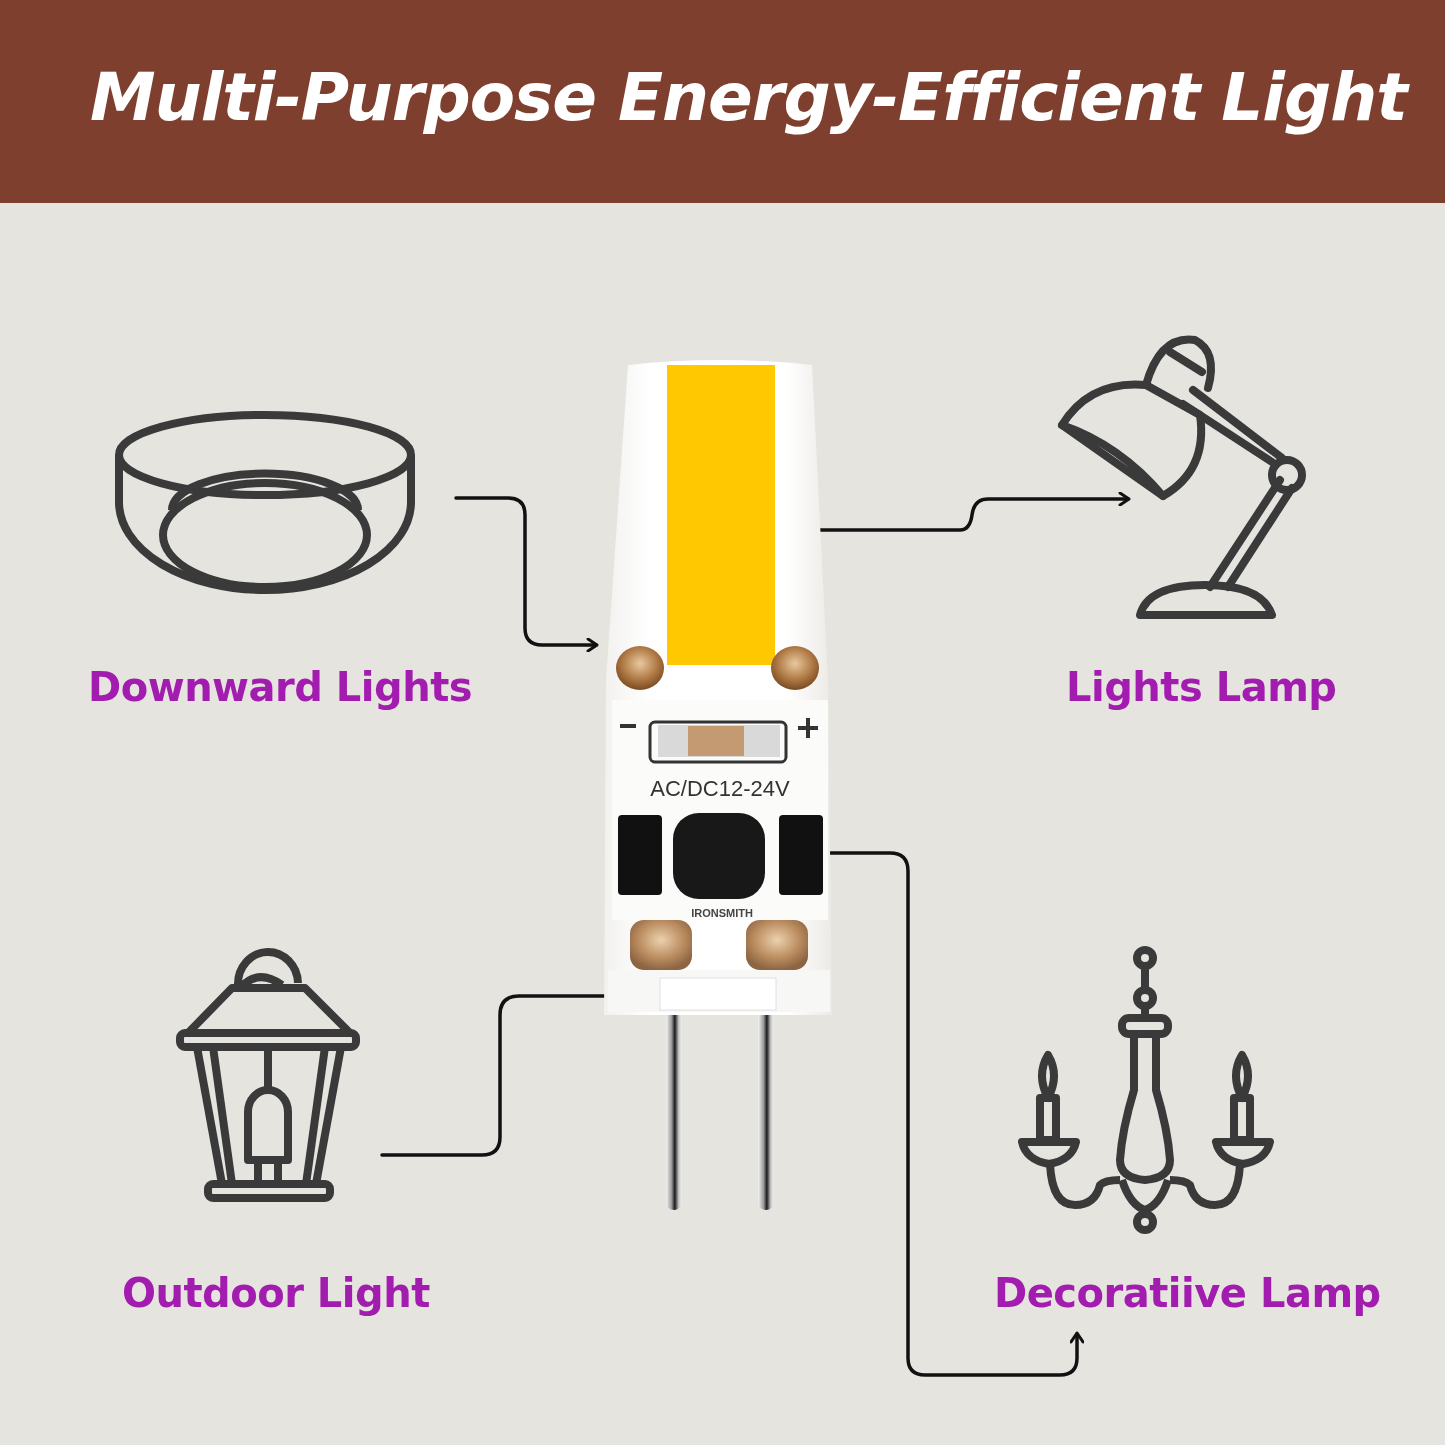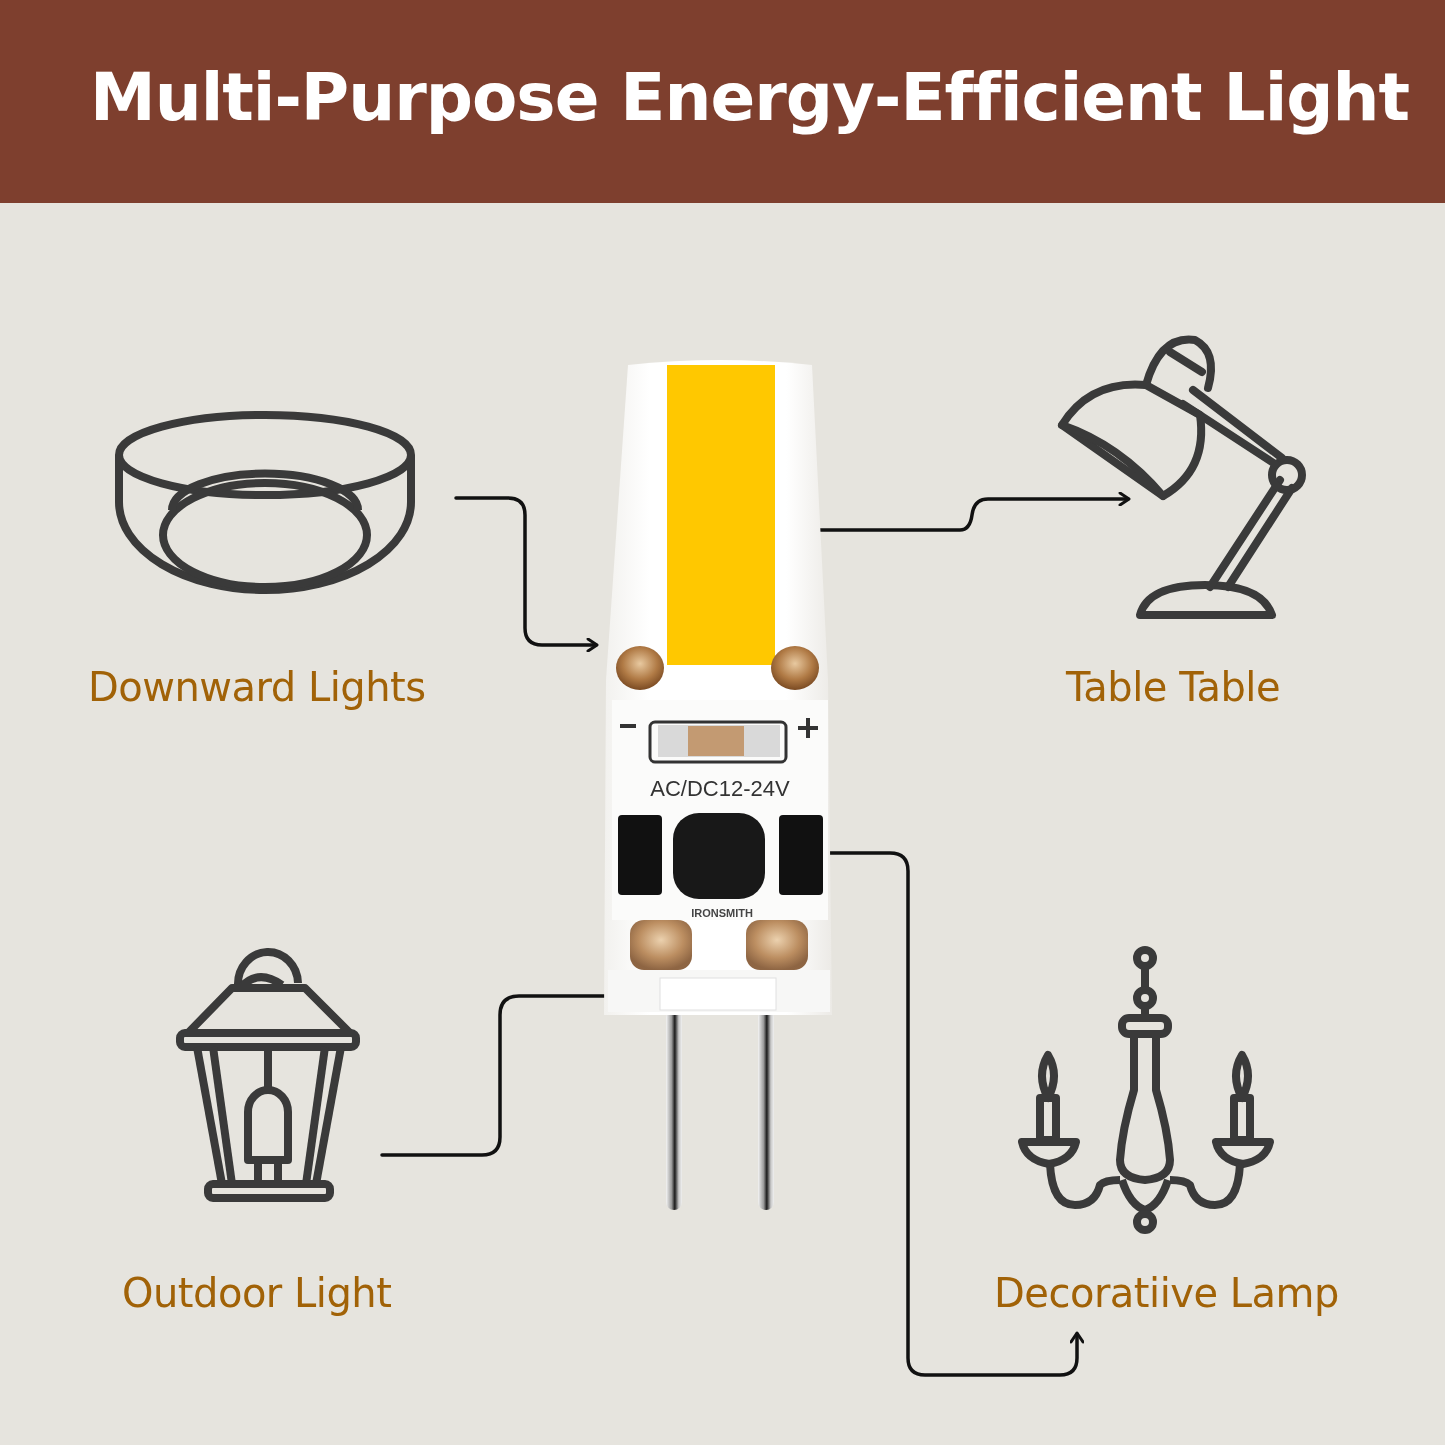--- a/index.html
+++ b/index.html
@@ -4,29 +4,30 @@
 <style>
   html, body { margin: 0; padding: 0; }
   body {
     width: 1445px; height: 1445px; position: relative; overflow: hidden;
     background: #e6e4de;
     font-family: "DejaVu Sans", sans-serif;
   }
   .banner {
     position: absolute; left: 0; top: 0; width: 1445px; height: 203px;
     background: #7e3f2e;
+    font-style: italic;
   }
   .banner-title {
     position: absolute; left: 90px; top: 60px;
     color: #ffffff; font-size: 66px; font-weight: bold;
     letter-spacing: -1px; white-space: nowrap; line-height: 1.15;
   }
   .label {
-    position: absolute; color: #a16207;
-    font-size: 40px; font-weight: normal; white-space: nowrap;
+    position: absolute; color: #a21caf;
+    font-size: 40px; font-weight: bold; white-space: nowrap;
     letter-spacing: -0.5px;
   }
   .canvas { position: absolute; left: 0; top: 0; }
   .bulb-text {
     font-family: "Liberation Sans", sans-serif;
   }
 </style>
 </head>
 <body>
 
@@ -164,15 +165,15 @@
     <text class="bulb-text" x="722" y="917" text-anchor="middle" font-size="11" font-weight="bold" fill="#444">IRONSMITH</text>
 
     <rect x="630" y="920" width="62" height="50" rx="14" fill="url(#solderGrad)" opacity="0.85"></rect>
     <rect x="746" y="920" width="62" height="50" rx="14" fill="url(#solderGrad)" opacity="0.85"></rect>
     <rect x="608" y="970" width="222" height="42" fill="#f7f7f6"></rect>
     <rect x="660" y="978" width="116" height="32" fill="#ffffff" stroke="#e0e0e0" stroke-width="1"></rect>
   </g>
 </svg>
 
 <div class="label" style="left:88px; top:664px;">Downward Lights</div>
-<div class="label" style="left:1066px; top:664px;">Table Table</div>
+<div class="label" style="left:1066px; top:664px;">Lights Lamp</div>
 <div class="label" style="left:122px; top:1270px;">Outdoor Light</div>
 <div class="label" style="left:994px; top:1270px;">Decoratiive Lamp</div>
 
 </body></html>

